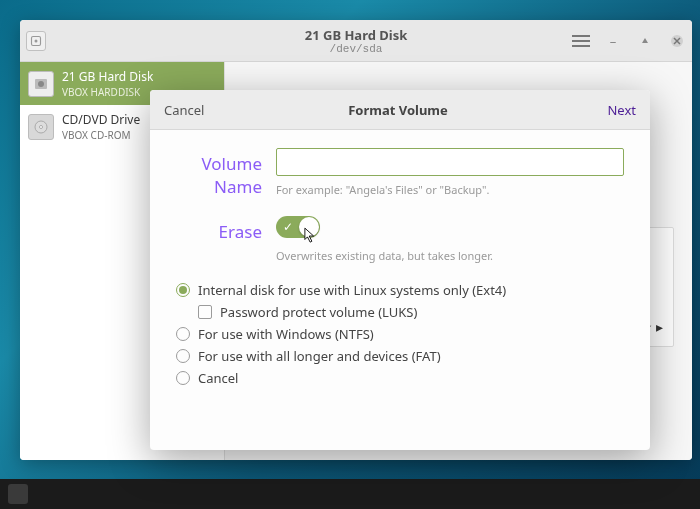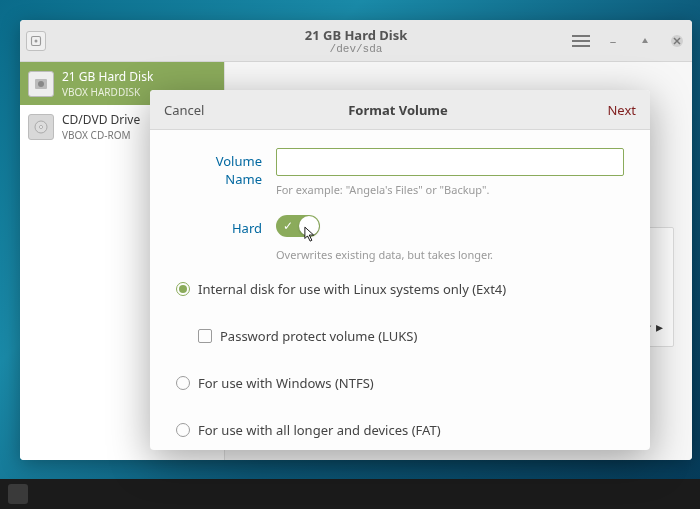--- a/index.html
+++ b/index.html
@@ -146,21 +146,21 @@
     display: flex;
     align-items: center;
     padding: 0 14px;
     position: relative;
   }
   .dialog-header .hdr-btn {
     font-size: 13px;
     color: #555;
     cursor: default;
   }
-  .dialog-header .hdr-btn.disabled { color: #7f1d1d; }
+  .dialog-header .hdr-btn.disabled { color: #4c1d95; }
   .dialog-header .hdr-title {
     position: absolute; left:0; right:4px; text-align:center;
     font-weight: bold; font-size: 13px; color:#444;
     pointer-events: none;
   }
   .dialog-header .hdr-right { margin-left: auto; }
 
   .dialog-body {
     flex: 1;
     padding: 18px 26px 10px 26px;
@@ -169,22 +169,22 @@
   .form-row {
     display: flex;
     align-items: flex-start;
     margin-bottom: 18px;
   }
   .form-label {
     width: 100px;
     text-align: right;
     padding-right: 14px;
     padding-top: 4px;
-    font-size: 13px;
-    color: #0369a1;
+    font-size: 17px;
+    color: #8b5cf6;
     flex-shrink: 0;
   }
   .form-field { flex: 1; }
   .text-input {
     width: 100%;
     height: 28px;
     border: 1px solid #8bab5b;
     border-radius: 2px;
     background: #fff;
     outline: none;
@@ -219,21 +219,21 @@
     box-shadow: 0 1px 2px rgba(0,0,0,0.25);
   }
   .cursor {
     position: absolute;
     left: 28px; top: 11px;
     width: 14px; height: 18px;
     pointer-events: none;
   }
   .switch-wrap { position: relative; display: inline-block; }
 
-  .radio-opts { display:flex; flex-direction:column; gap:29px; }
+  .radio-opts { display:flex; flex-direction:column; gap:4px; }
   .radio-row {
     display: flex; align-items: center; gap: 8px;
     font-size: 13px; color: #444;
   }
   .radio {
     width: 14px; height: 14px;
     border: 1.5px solid #9b9b9b;
     border-radius: 50%;
     position: relative;
     flex-shrink: 0;
@@ -339,21 +339,21 @@
 
     <div class="form-row">
       <div class="form-label">Volume Name</div>
       <div class="form-field">
         <input class="text-input" type="text" value="" style="">
         <div class="hint">For example: "Angela's Files" or "Backup".</div>
       </div>
     </div>
 
     <div class="form-row">
-      <div class="form-label">Hard</div>
+      <div class="form-label">Erase</div>
       <div class="form-field">
         <span class="switch-wrap">
           <span class="switch"></span>
           <svg class="cursor" viewBox="0 0 16 20">
               <polygon points="1,1 1,14 4,11 7,17 9,16 6,10 11,10" fill="#fff" stroke="#000" stroke-width="1"></polygon>
             </svg>
         </span>
         <div class="hint">Overwrites existing data, but takes longer.</div>
       </div>
     </div>

